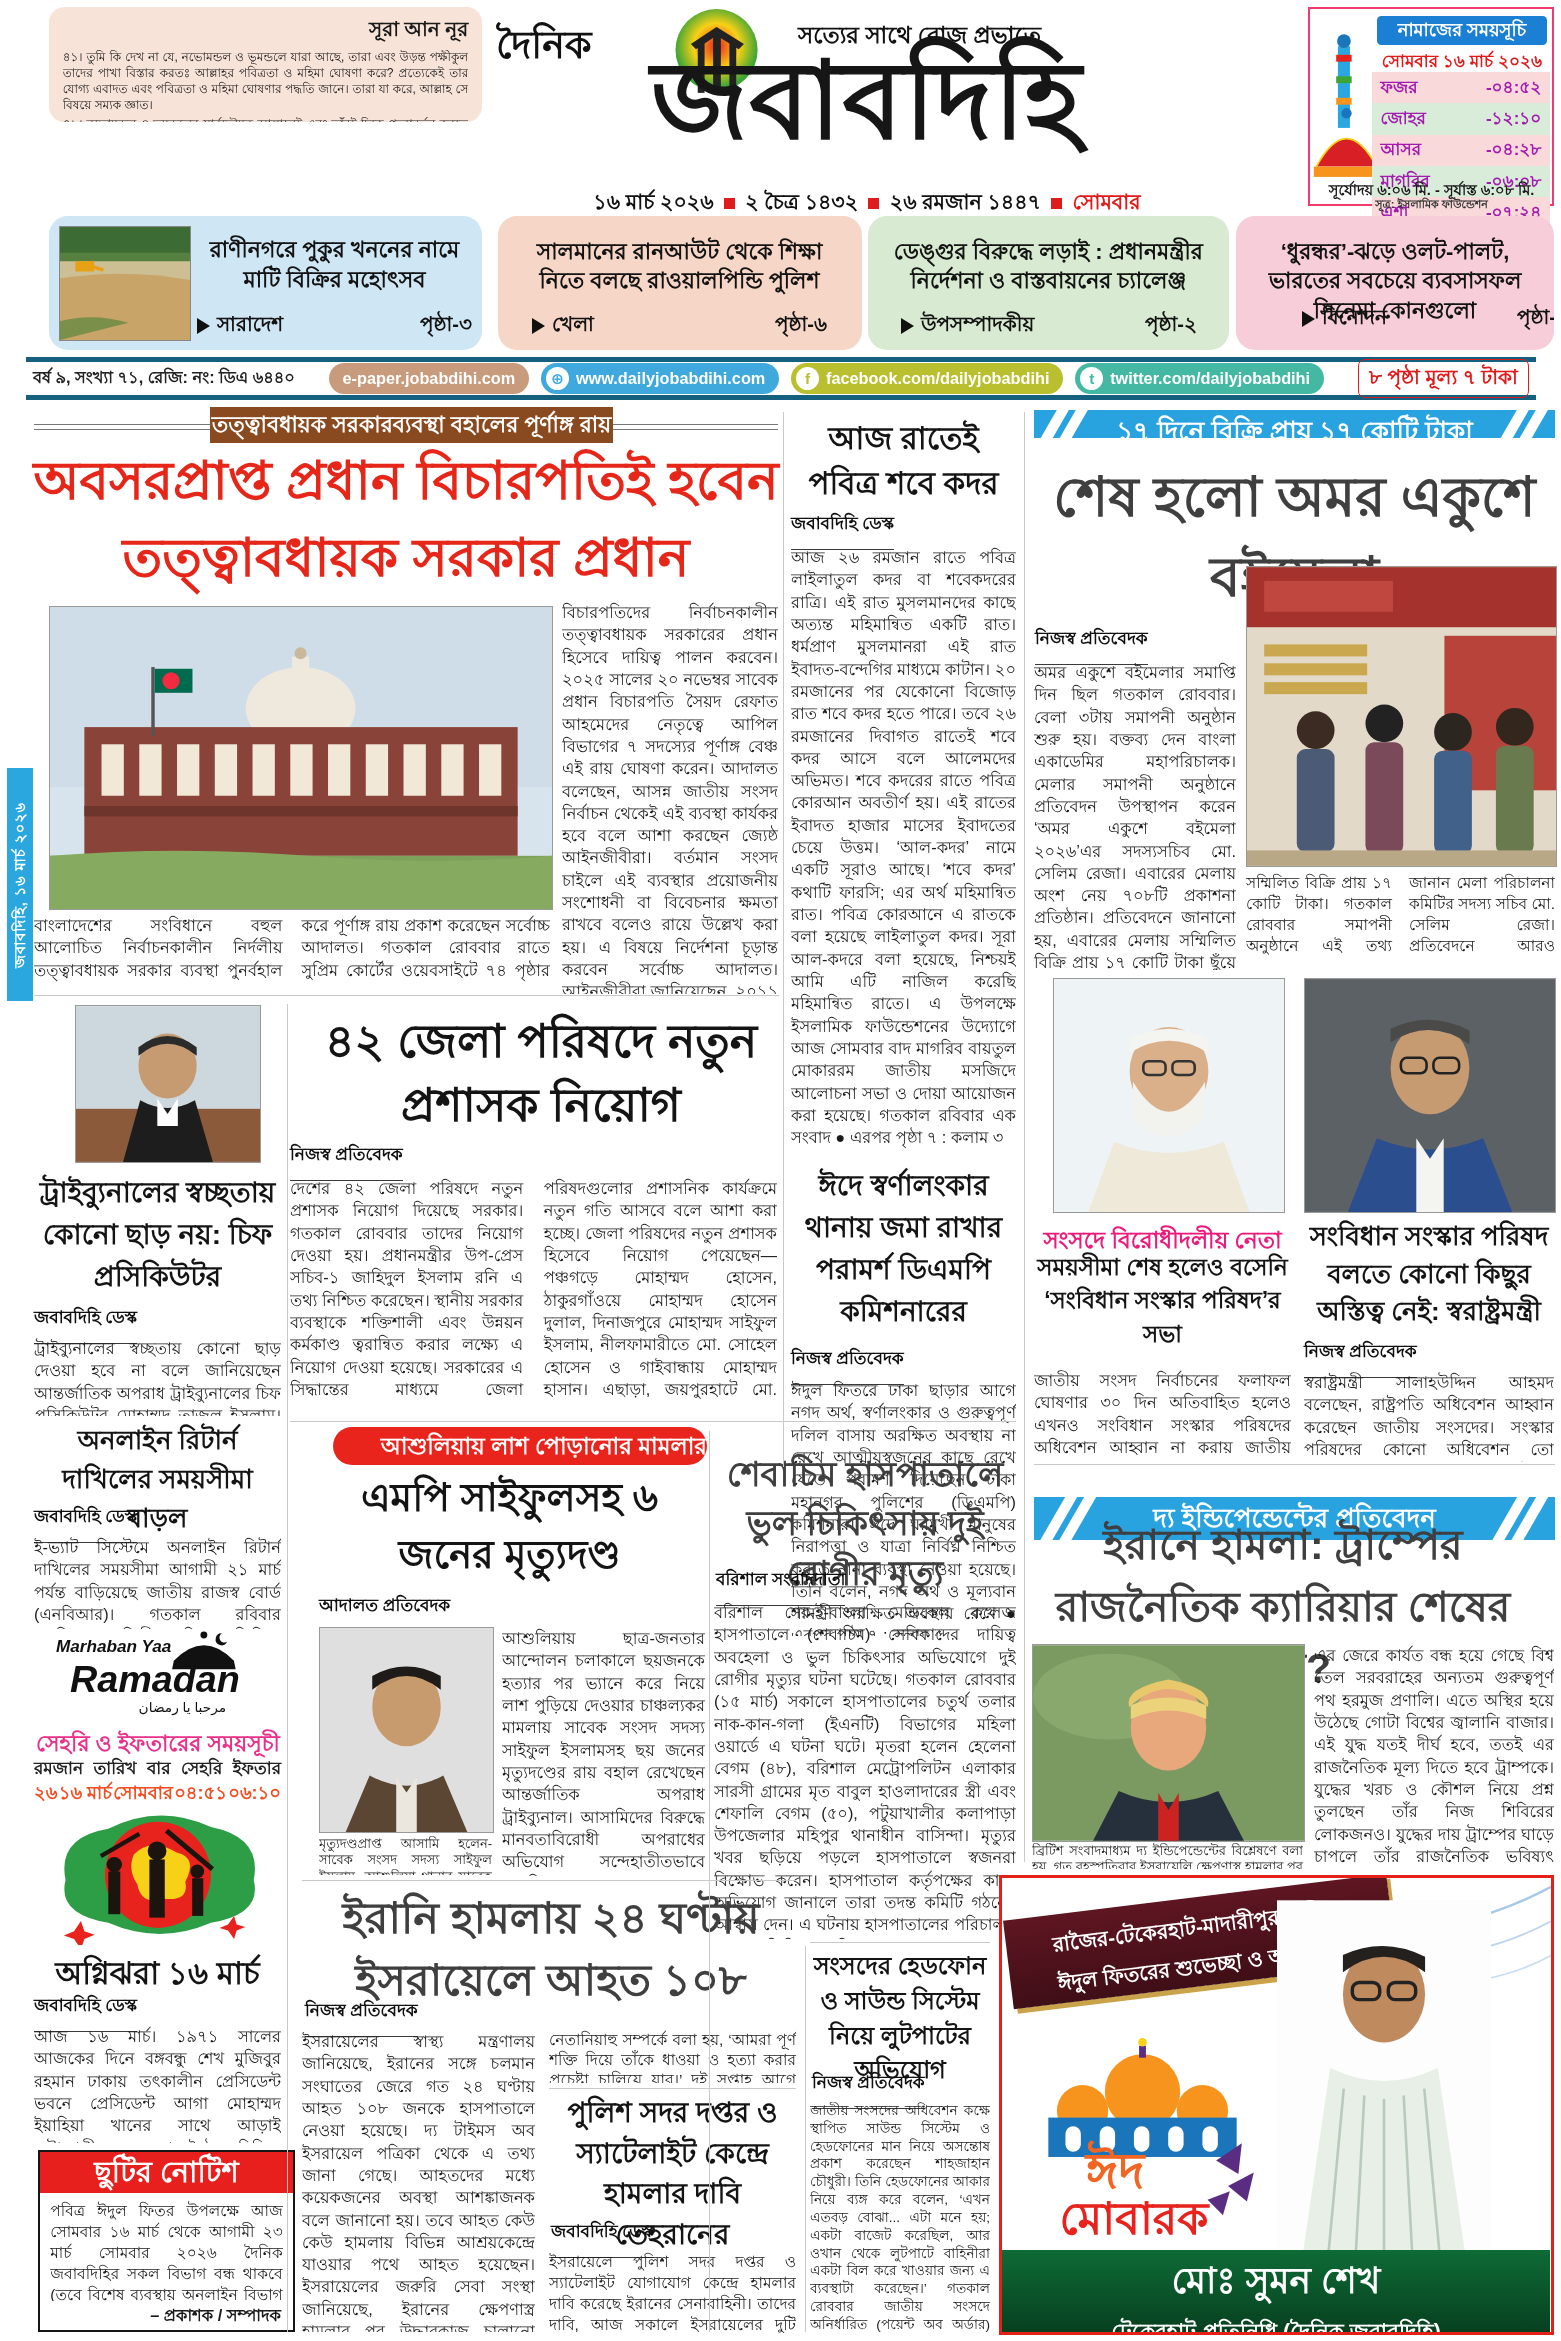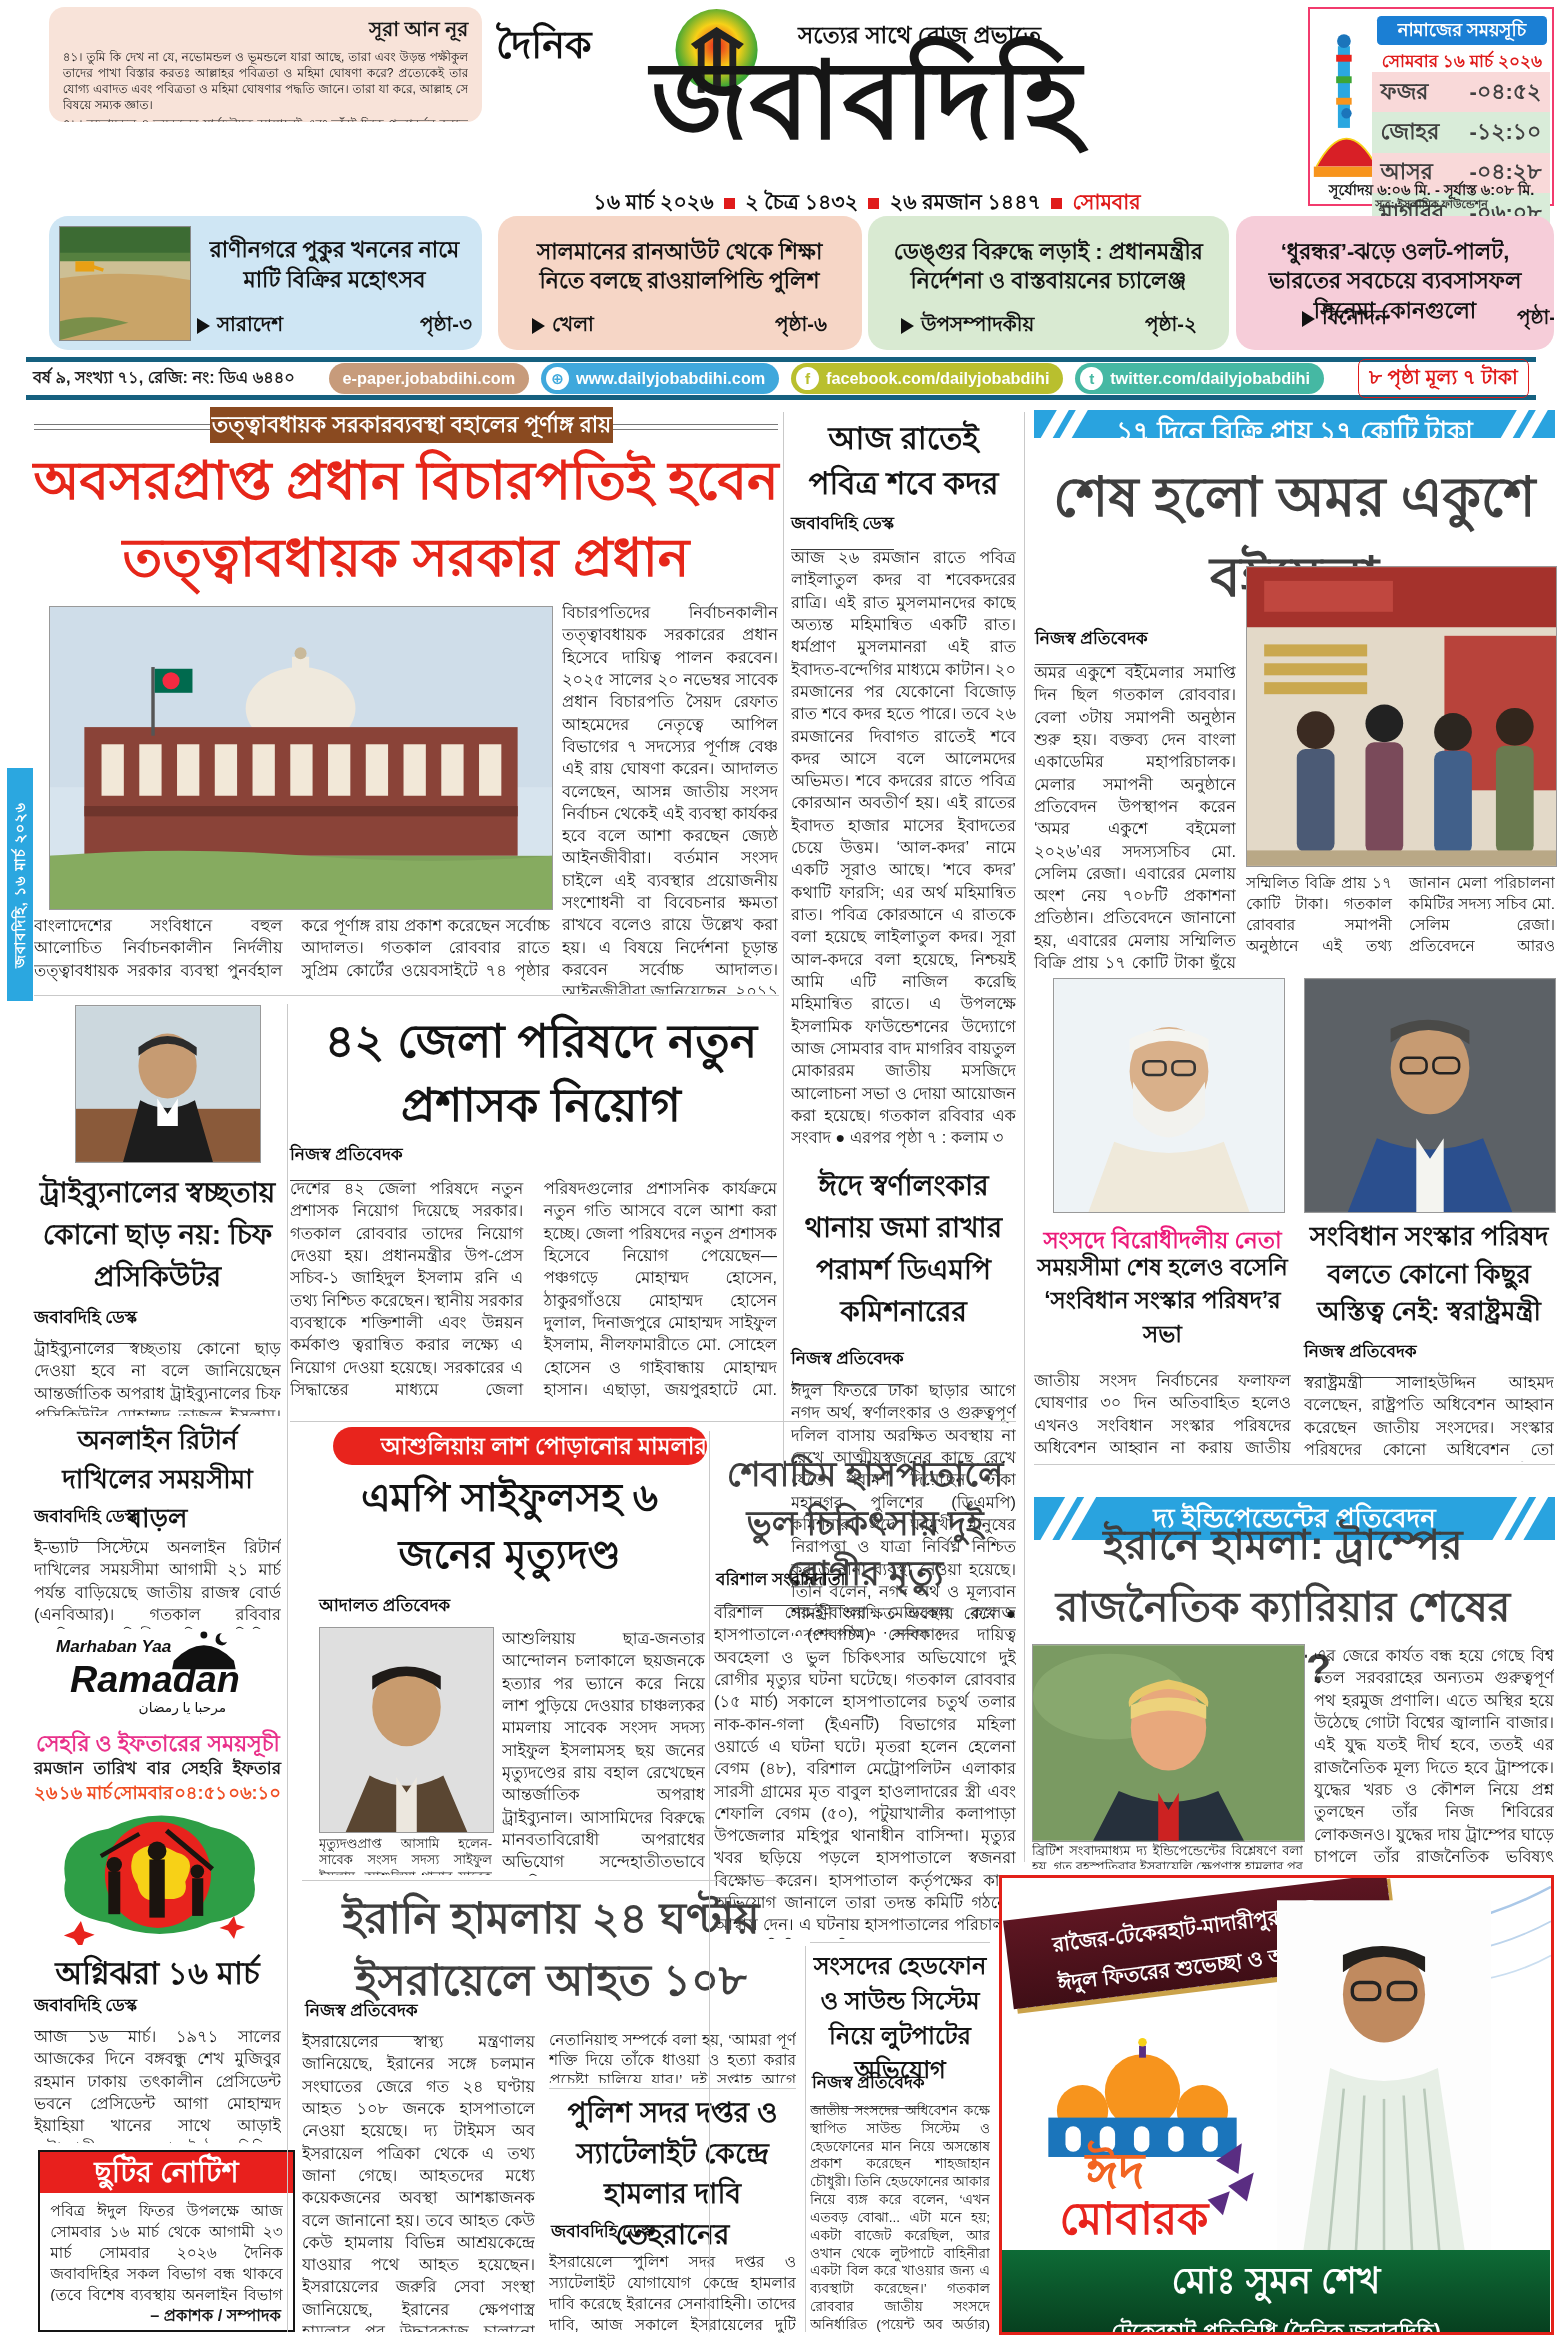--- a/index.html
+++ b/index.html
@@ -20,22 +20,22 @@
   .bannerblue .stripe{position:absolute;top:-8.6px;bottom:-8.6px;width:12px;background:#fff;transform:skewX(-30deg);}
   .teaser{border-radius:19px;overflow:hidden;}
   .teaser .tHead{font-weight:700;font-size:22px;line-height:1.35;text-align:center;color:#131313;}
   .tri{display:inline-block;width:0;height:0;border-left:13px solid #111;
        border-top:8.6px solid transparent;border-bottom:8.6px solid transparent;vertical-align:middle;margin-right:6.9px;}
   .tFoot{font-weight:700;font-size:20px;color:#131313;display:flex;justify-content:space-between;align-items:center;}
   .pill{height:31px;border-radius:15.4px;color:#fff;font-size:16.3px;display:flex;align-items:center;
         padding:0 13.7px 0 5.1px;gap:6.9px;font-weight:700;}
   .pill .ic{width:23px;height:23px;border-radius:50%;background:#fff;display:flex;align-items:center;
         justify-content:center;font-weight:700;font-size:15.4px;}
-  .prayrow{display:flex;justify-content:space-between;font-size:22px;font-weight:700;
-           padding:1.7px 8.6px;color:#404040;}
+  .prayrow{display:flex;justify-content:space-between;font-size:17px;font-weight:700;
+           padding:1.7px 8.6px;color:#a21caf;}
   .photo{overflow:hidden;}
   .capred{color:#e01b1b;}
   .noticebox{border:2.6px solid #151515;background:#fff;}
   .sq{display:inline-block;width:11px;height:11px;background:#e01b1b;margin:0 10.3px;vertical-align:middle;}
 </style>
 </head>
 <body>
 
 <div class="page">
 

